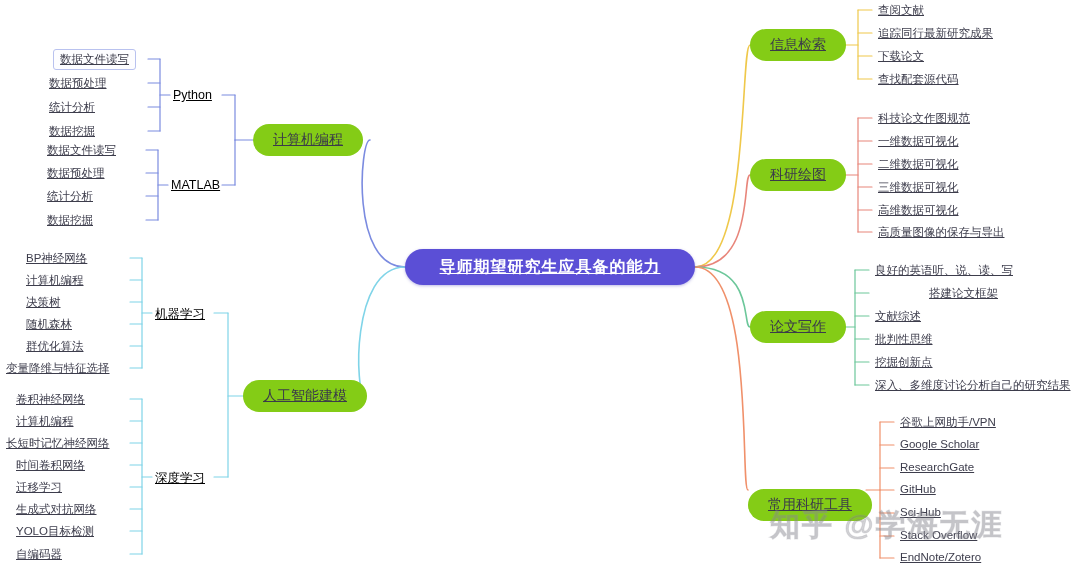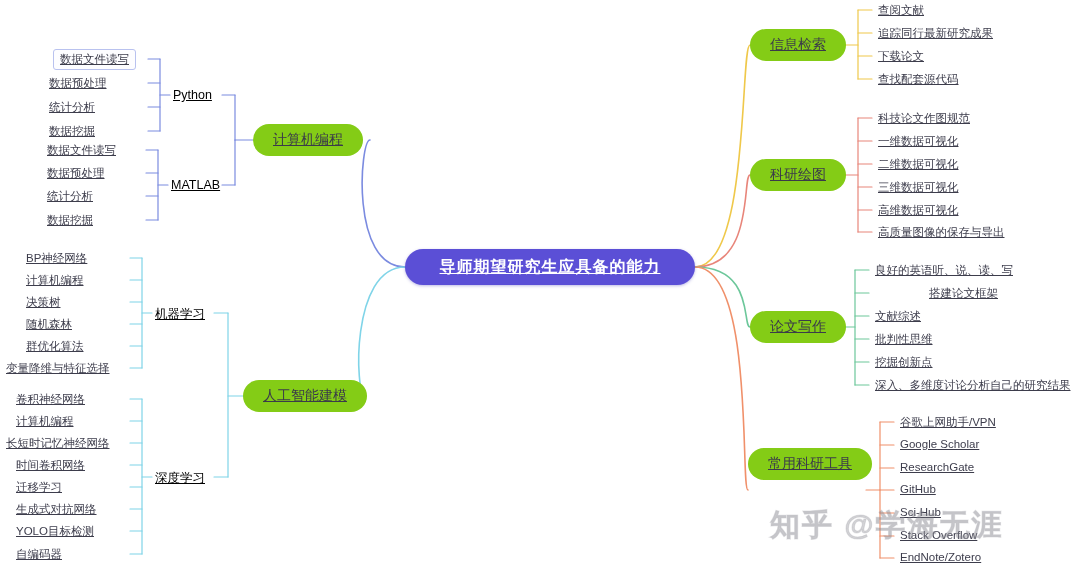--- a/index.html
+++ b/index.html
@@ -320,21 +320,21 @@
   <div class="node leaf right" style="left:875px;top:332px;">
     <span>批判性思维</span>
   </div>
   <div class="node leaf right" style="left:875px;top:355px;">
     <span>挖掘创新点</span>
   </div>
   <div class="node leaf right" style="left:875px;top:378px;">
     <span>深入、多维度讨论分析自己的研究结果</span>
   </div>
 
-  <div class="node branch" style="left:748px;top:448px;">
+  <div class="node branch" style="left:748px;top:489px;">
     <span>常用科研工具</span>
   </div>
   <div class="node leaf right" style="left:900px;top:415px;">
     <span>谷歌上网助手/VPN</span>
   </div>
   <div class="node leaf right" style="left:900px;top:438px;">
     <span>Google Scholar</span>
   </div>
   <div class="node leaf right" style="left:900px;top:461px;">
     <span>ResearchGate</span>

